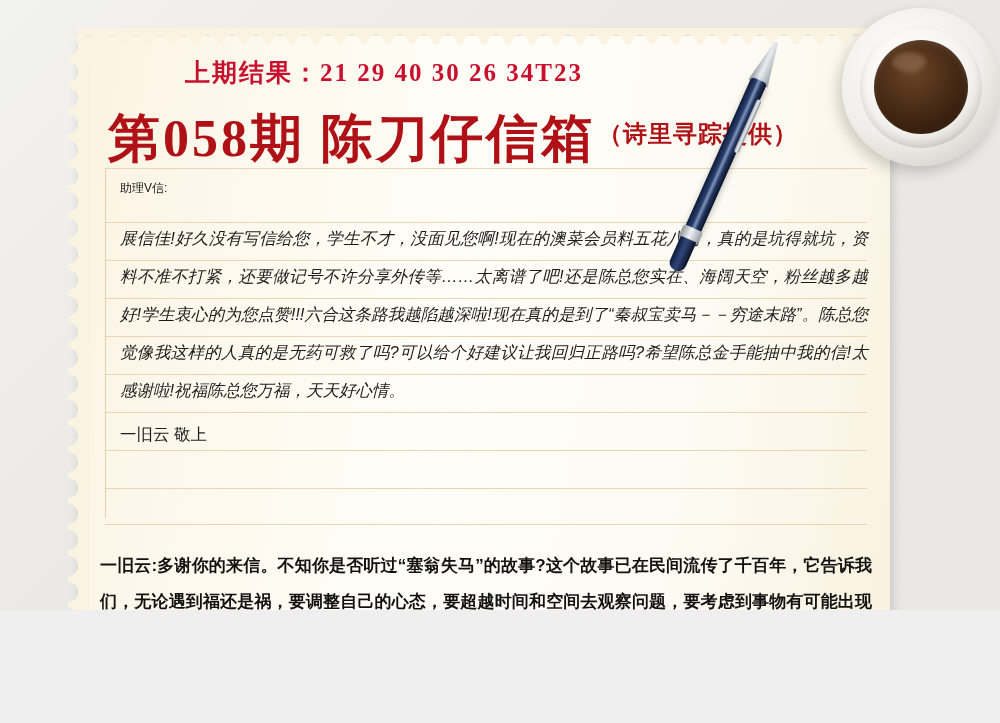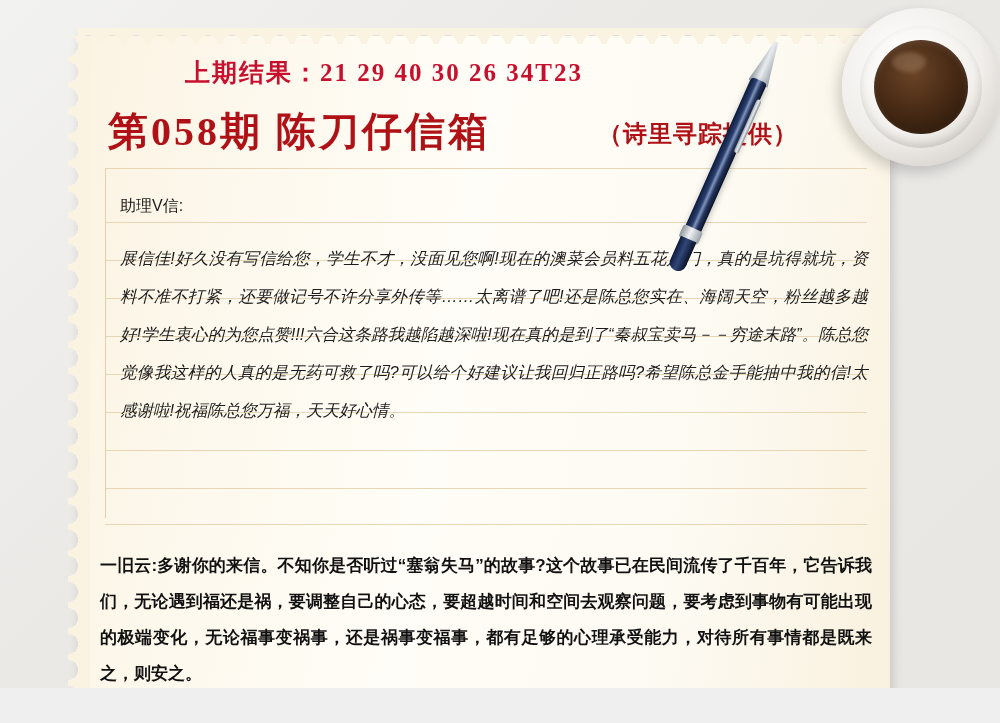--- a/index.html
+++ b/index.html
@@ -9,21 +9,21 @@
   body {
     width: 1000px;
     height: 723px;
     overflow: hidden;
     font-family: "Liberation Sans", sans-serif;
     background: #efefef;
   }
   .page {
     position: relative;
     width: 1000px;
-    height: 688px;
+    height: 610px;
     background: linear-gradient(135deg, #f2f2f0 0%, #ebe9e6 40%, #e9e7e4 100%);
     overflow: hidden;
   }
 
   
   .paper {
     position: absolute;
     left: 78px;
     top: 36px;
     width: 812px;
@@ -79,21 +79,21 @@
     font-weight: bold;
     color: #c8102e;
     letter-spacing: 2px;
     white-space: nowrap;
   }
   .title {
     position: absolute;
     left: 108px;
     top: 104px;
     font-family: "Liberation Serif", serif;
-    font-size: 40px;
+    font-size: 52px;
     font-weight: bold;
     color: #b01116;
     letter-spacing: 3px;
     white-space: nowrap;
   }
   .provider {
     position: absolute;
     left: 598px;
     top: 118px;
     font-family: "Liberation Serif", serif;
@@ -105,23 +105,23 @@
   }
 
   
   .letter {
     position: absolute;
     left: 120px;
     top: 180px;
     width: 740px;
   }
   .letter .lead {
-    font-size: 16px;
+    font-size: 12px;
     color: #1c1c1c;
-    margin: 15px 0 22px 0;
+    margin: 0 0 22px 0;
     line-height: 1.4;
   }
   .letter .salutation {
     font-size: 16.5px;
     color: #1c1c1c;
     margin: 0 0 20px 0;
     line-height: 1.4;
   }
   .letter .body-text {
     font-size: 16.5px;
@@ -275,20 +275,21 @@
 
   <div class="prev-result">上期结果：21  29  40  30  26  34T23</div>
 
   <div class="title">第058期 陈刀仔信箱</div>
 
   <div class="provider">（诗里寻踪提供）</div>
 
   <div class="letter">
     <p class="lead">助理V信:</p>
     <p class="body-text">展信佳!好久没有写信给您，学生不才，没面见您啊!现在的澳菜会员料五花八门，真的是坑得就坑，资料不准不打紧，还要做记号不许分享外传等……太离谱了吧!还是陈总您实在、海阔天空，粉丝越多越好!学生衷心的为您点赞!!!六合这条路我越陷越深啦!现在真的是到了“秦叔宝卖马－－穷途末路”。陈总您觉像我这样的人真的是无药可救了吗?可以给个好建议让我回归正路吗?希望陈总金手能抽中我的信!太感谢啦!祝福陈总您万福，天天好心情。</p>
+    <p class="signature">一旧云 敬上</p>
   </div>
 
   <div class="reply">一旧云:多谢你的来信。不知你是否听过“塞翁失马”的故事?这个故事已在民间流传了千百年，它告诉我们，无论遇到福还是祸，要调整自己的心态，要超越时间和空间去观察问题，要考虑到事物有可能出现的极端变化，无论福事变祸事，还是祸事变福事，都有足够的心理承受能力，对待所有事情都是既来之，则安之。</div>
 
   <div class="saucer"></div>
   <div class="cup"></div>
   <div class="coffee"></div>
   <div class="coffee-shine"></div>
 
   <div class="pen">

